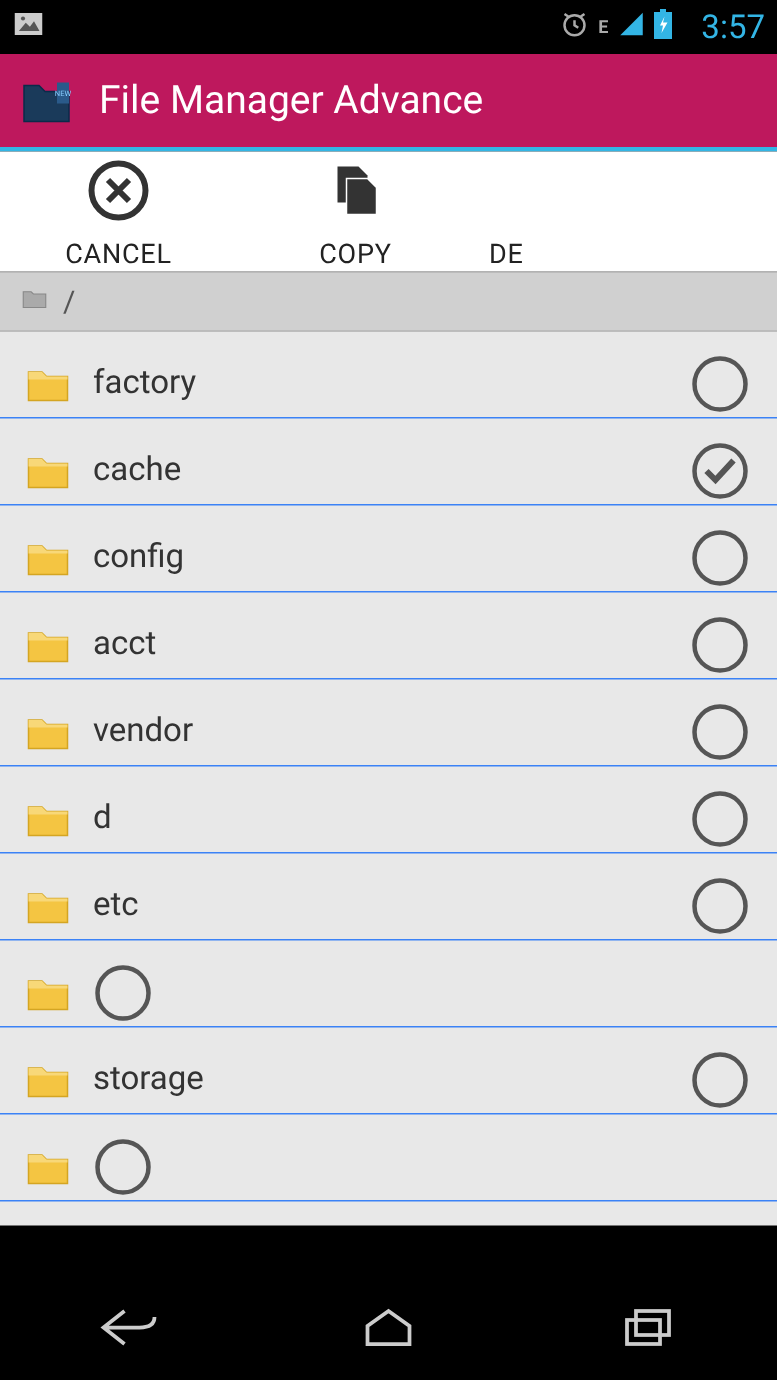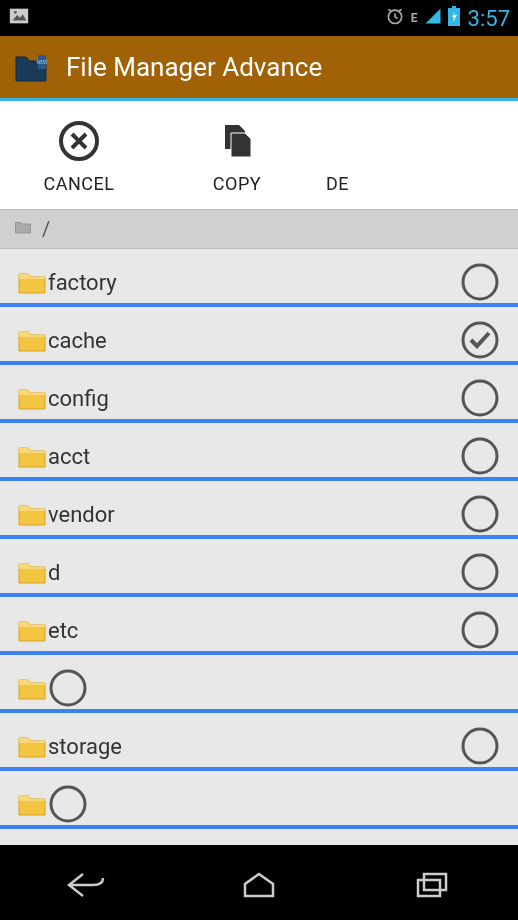--- a/index.html
+++ b/index.html
@@ -18,38 +18,38 @@
   display: flex;
   align-items: center;
   padding: 0 8px;
   font-size: 20px;
 }
 .status-left { flex: 1; display: flex; align-items: center; gap: 4px; }
 .status-right { display: flex; align-items: center; gap: 6px; color: #33b5e5; }
 .status-right .gray { color: #aaa; }
 .titlebar {
   height: 62px;
-  background: #a16207;
+  background: #be185d;
   display: flex;
   align-items: center;
   padding: 0 10px;
   gap: 12px;
 }
 .titlebar-icon {
   width: 44px; height: 44px;
   display: flex; align-items: center; justify-content: center;
 }
 .titlebar-title {
   color: #fff;
   font-size: 26px;
   font-weight: 400;
 }
 .cyan-line { height: 3px; background: #33b5e5; }
 .toolbar {
-  height: 108px;
+  height: 80px;
   background: #fff;
   display: flex;
   overflow: hidden;
 }
 .toolbar-item {
   flex: 0 0 158px;
   display: flex;
   flex-direction: column;
   align-items: center;
   justify-content: center;
@@ -77,21 +77,22 @@
 .file-list {
   background: #e8e8e8;
   height: 596px;
   overflow: hidden;
 }
 .file-row {
   height: 58px;
   display: flex;
   align-items: center;
   padding: 12px 18px 0 16px;
-  border-bottom: 4px solid #3b82f6;
+  border-bottom: 1px solid #3b82f6;
+  gap: 14px;
 }
 .folder-icon { width: 32px; height: 32px; flex-shrink: 0; }
 .file-name {
   flex: 1;
   font-size: 22px;
   color: #333;
 }
 .check-circle {
   width: 40px; height: 40px;
   flex-shrink: 0;
@@ -134,21 +135,21 @@
           <polygon points="2,22 22,22 22,2" fill="#33b5e5"></polygon>
         </svg>
     </span>
     <span>
       <svg width="12" height="20" viewBox="0 0 12 20">
           <rect x="0" y="2" width="12" height="18" fill="#33b5e5"></rect>
           <rect x="4" y="0" width="4" height="2" fill="#33b5e5"></rect>
           <polygon points="7,5 4,11 6,11 5,16 9,9 6,9" fill="#fff"></polygon>
         </svg>
     </span>
-    <span style="font-size:22px;margin-left:2px">3:57</span>
+    <span style="font-size:22px;margin-left:14px">3:57</span>
   </div>
 </div>
 
 <div class="titlebar">
   <div class="titlebar-icon">
     <svg width="40" height="40" viewBox="0 0 40 40">
       <path d="M4 10 L14 10 L18 14 L34 14 L34 34 L4 34 Z" fill="#1a3a5a" stroke="#0a2a4a"></path>
       <rect x="26" y="8" width="8" height="14" fill="#2a5a8a"></rect>
       <text x="30" y="17" font-size="5" fill="#8cf" text-anchor="middle">NEW</text>
     </svg>

